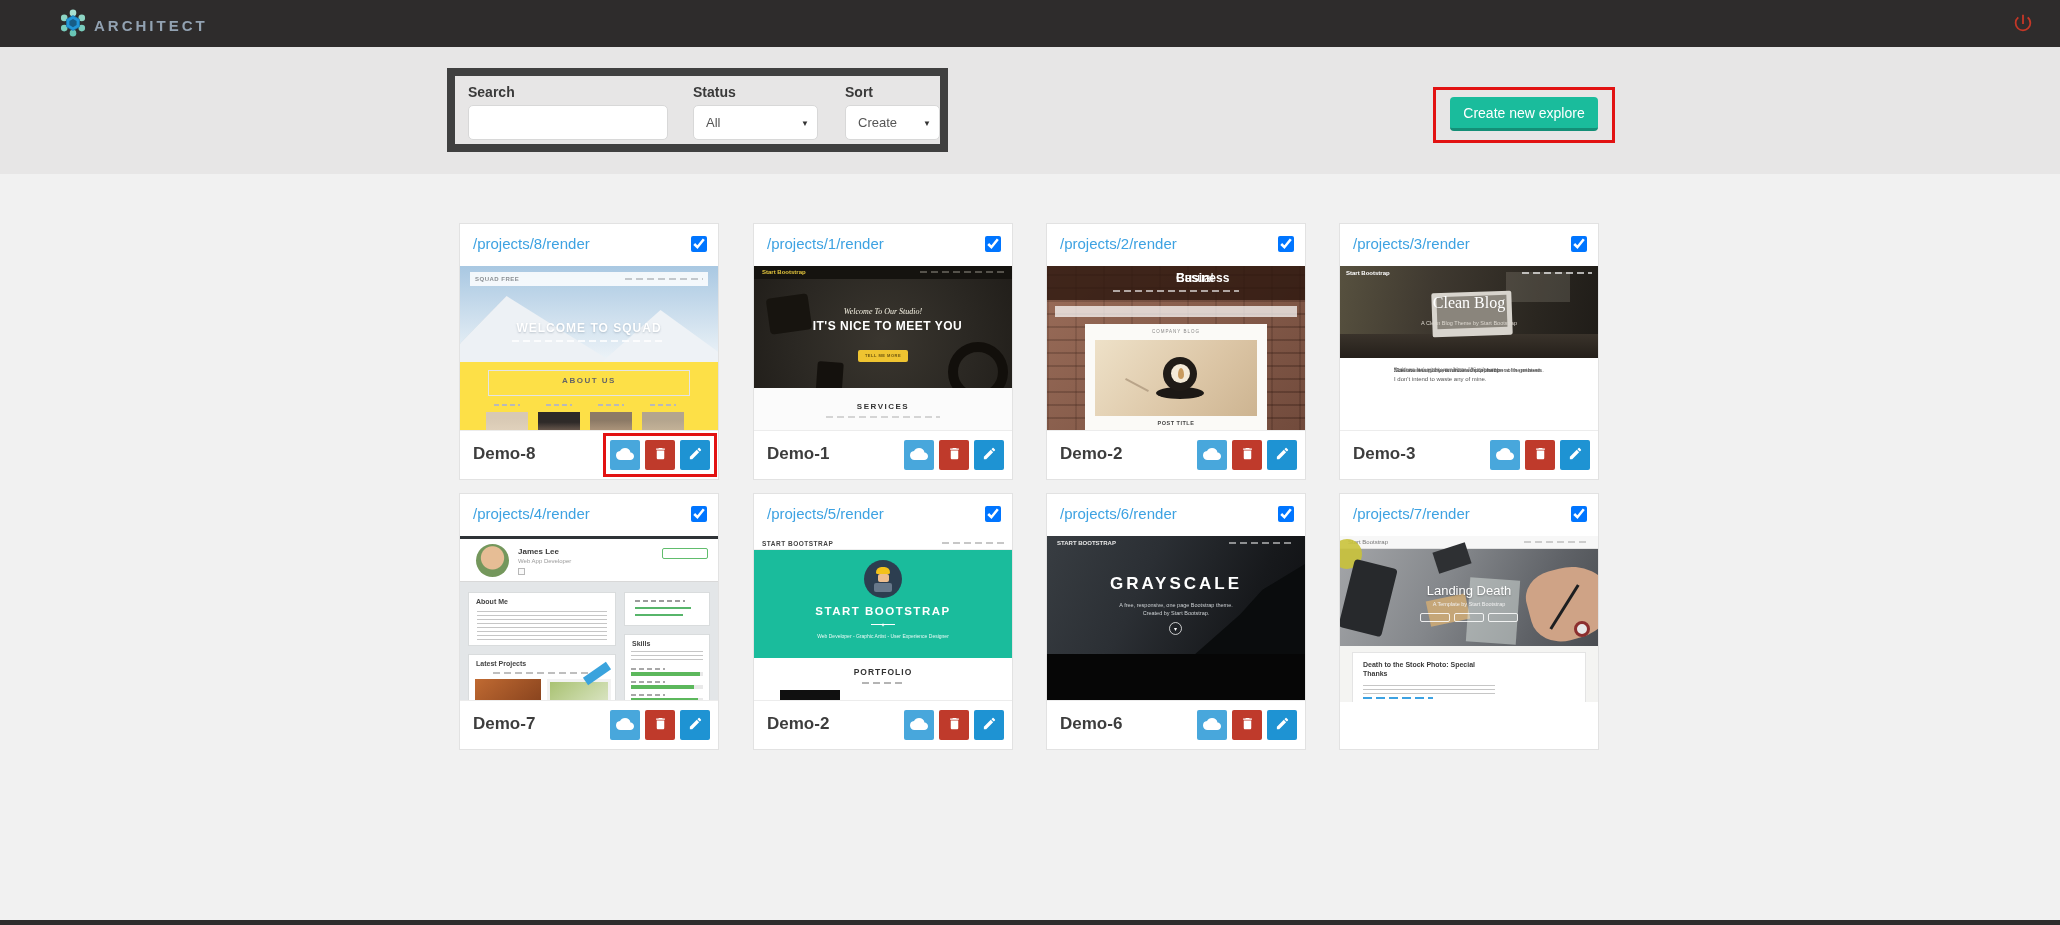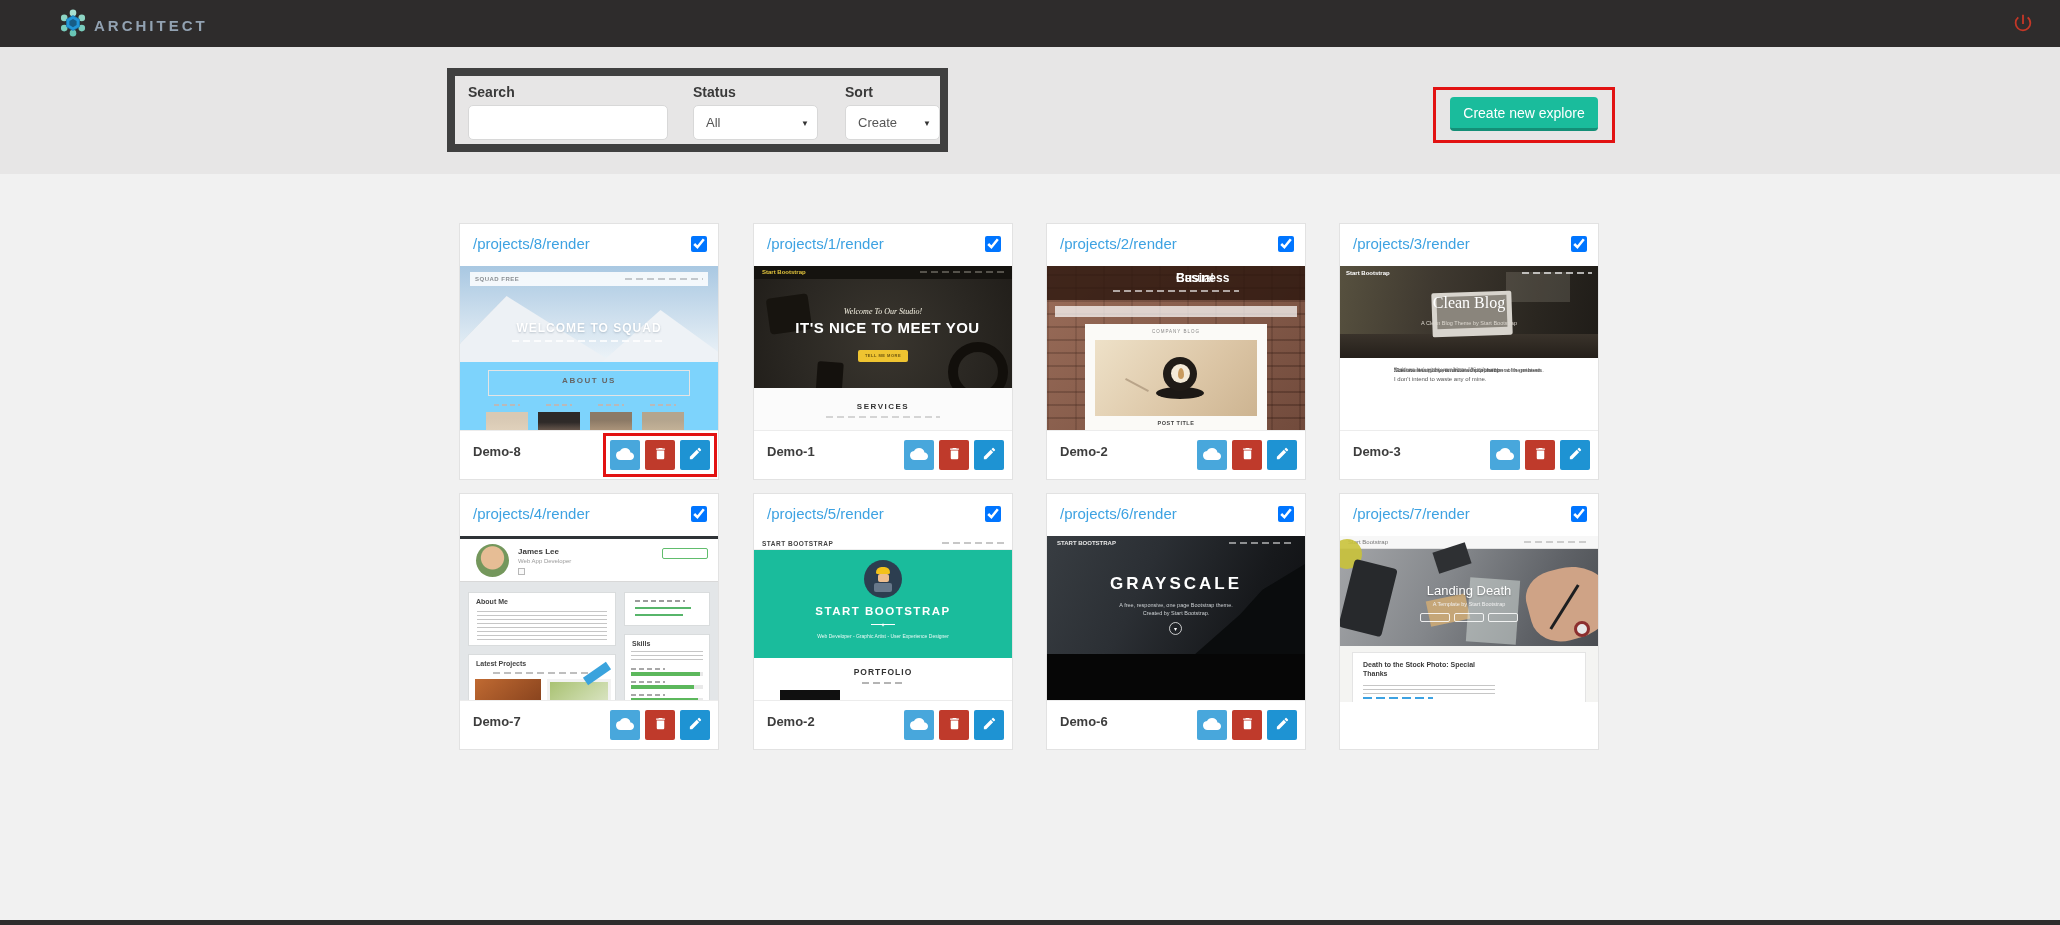--- a/index.html
+++ b/index.html
@@ -32,21 +32,21 @@
   .create-btn { position:absolute; left:14px; top:7px; width:148px; height:34px; background:#1abc9c; border:none; border-bottom:3px solid #148f77; border-radius:4px; color:#fff; font-size:14px; font-family:"Liberation Sans",sans-serif; cursor:pointer; }
 
   
   .card { position:absolute; width:260px; height:257px; background:#fff; border:1px solid #e2e2e2; }
   .card-head { position:absolute; top:0; left:0; right:0; height:42px; background:#fff; }
   .card-path { position:absolute; left:13px; top:11px; font-size:15px; color:#3da2e2; text-decoration:none; }
   .card-check { position:absolute; right:11px; top:12px; width:16px; height:16px; }
   .thumb { position:absolute; top:42px; left:0; width:258px; height:166px; overflow:hidden; background:#fff; cursor:pointer; }
   .thumb * { position:absolute; }
   .card-foot { position:absolute; bottom:0; left:0; right:0; height:49px; background:#fff; border-top:1px solid #ececec; }
-  .card-name { position:absolute; left:13px; top:13px; font-size:13px; font-weight:bold; color:#3d3d3d; }
+  .card-name { position:absolute; left:13px; top:13px; font-size:17px; font-weight:bold; color:#3d3d3d; }
   .card-actions { position:absolute; right:8px; top:9px; display:flex; gap:5px; }
   .card-actions.hl { outline:3px solid #e21212; outline-offset:4px; }
   .act { width:30px; height:30px; border:none; border-radius:2px; display:flex; align-items:center; justify-content:center; cursor:pointer; }
   .a-cloud { background:#48a7dc; }
   .a-trash { background:#bf3a2b; }
   .a-edit  { background:#1e93d3; }
 
   
   .dash { background-image:repeating-linear-gradient(90deg,currentColor 0 7px,transparent 7px 11px); height:2px; opacity:.55; }
   .tl { background-image:repeating-linear-gradient(180deg,#c6c6c6 0 1px,transparent 1px 4px); }
@@ -55,42 +55,42 @@
   
   .t1-sky { top:0; left:0; right:0; height:96px; background:linear-gradient(180deg,#a9c8e2,#cfe0ee 55%,#eef4f8); }
   .t1-m1 { left:-18px; top:30px; width:170px; height:66px; background:#edf1f5; clip-path:polygon(38% 0,100% 100%,0 100%); }
   .t1-m1s { left:-18px; top:30px; width:170px; height:66px; background:#c7d3dd; clip-path:polygon(38% 0,52% 34%,26% 100%,0 100%); }
   .t1-m2 { right:-14px; top:44px; width:130px; height:52px; background:#eef2f6; clip-path:polygon(45% 0,100% 100%,0 100%); }
   .t1-nav { left:10px; right:10px; top:6px; height:14px; background:rgba(255,255,255,.85); }
   .t1-brand { left:5px; top:4px; font-size:6px; font-weight:bold; color:#8a8f94; letter-spacing:.5px; }
   .t1-menu { right:5px; top:6px; width:78px; color:#9aa0a6; }
   .t1-title { top:55px; color:#fff; font-size:12px; font-weight:bold; letter-spacing:1px; text-shadow:0 1px 2px rgba(90,110,130,.35); }
   .t1-sub { left:52px; right:52px; top:74px; color:#fff; opacity:.8; }
-  .t1-about { top:96px; left:0; right:0; bottom:0; background:#7dd3fc; }
+  .t1-about { top:96px; left:0; right:0; bottom:0; background:#fde047; }
   .t1-box { left:28px; right:28px; top:8px; height:26px; border:1px solid #e4e4e4; }
   .t1-about-h { top:14px; font-size:8px; font-weight:bold; color:#666; letter-spacing:1.5px; }
   .t1-faces { left:26px; top:42px; display:flex; gap:10px; position:absolute; }
   .t1-face { position:relative; width:42px; height:40px; }
   .t1-face i { position:absolute; left:8px; right:8px; top:0; height:2px; background-image:repeating-linear-gradient(90deg,#b9b9b9 0 5px,transparent 5px 8px); }
   .t1-face b { position:absolute; left:0; right:0; top:8px; bottom:0; }
   .t1-f1 b { background:linear-gradient(180deg,#d8c9b4 20%,#e9dac4); }
   .t1-f2 b { background:linear-gradient(180deg,#2e2a28 32%,#caa58c); }
   .t1-f3 b { background:linear-gradient(180deg,#8c7a66 26%,#d7b896); }
   .t1-f4 b { background:linear-gradient(180deg,#b4a58e 26%,#d9c3a4); }
 
   
   .t2 { background:radial-gradient(circle at 50% 45%,#3a362f 0%,#2b2823 55%,#1f1c18 100%); }
   .t2-nav { top:0; left:0; right:0; height:13px; background:#15130f; }
   .t2-brand { left:8px; top:3px; font-size:6px; color:#e3c53d; font-weight:bold; }
   .t2-menu { right:8px; top:5px; width:84px; color:#8a867c; }
   .t2-o1 { left:14px; top:30px; width:42px; height:36px; background:#17140f; border-radius:4px; transform:rotate(-8deg); }
   .t2-o2 { left:62px; top:96px; width:26px; height:52px; background:#14110d; border-radius:3px; transform:rotate(4deg); }
   .t2-ring { right:4px; top:76px; width:60px; height:60px; border:10px solid #120f0b; border-radius:50%; }
   .t2-script { top:41px; font-family:"Liberation Serif",serif; font-style:italic; color:#f7f3e4; font-size:8px; }
-  .t2-title { top:53px; font-size:15px; font-weight:bold; color:#fff; letter-spacing:.5px;padding-left:9px; }
+  .t2-title { top:53px; font-size:12px; font-weight:bold; color:#fff; letter-spacing:.5px;padding-left:9px; }
   .t2-btn { left:104px; top:84px; width:50px; height:12px; background:#efc431; border-radius:2px; color:#6b5410; font-size:4px; font-weight:bold; text-align:center; line-height:12px; letter-spacing:.5px; }
   .t2-srv { top:122px; left:0; right:0; bottom:0; background:#fbfbfb; }
   .t2-srv-h { top:14px; font-size:8px; font-weight:bold; color:#333; letter-spacing:1.5px; }
   .t2-srv-s { left:72px; right:72px; top:28px; color:#b5b5b5; }
 
   
   .t3 { background-color:#8a5b49; background-image:linear-gradient(135deg,rgba(255,220,190,.14),rgba(0,0,0,.18)),repeating-linear-gradient(0deg,rgba(40,15,8,.28) 0 2px,transparent 2px 13px),repeating-linear-gradient(90deg,rgba(40,15,8,.18) 0 2px,transparent 2px 28px); }
   .t3-head { top:0; left:0; right:0; height:34px; background:rgba(44,22,14,.82); }
   .t3-title { top:5px; color:#fff; font-size:12px; font-weight:normal; }
   .t3-title b { font-weight:bold; }

